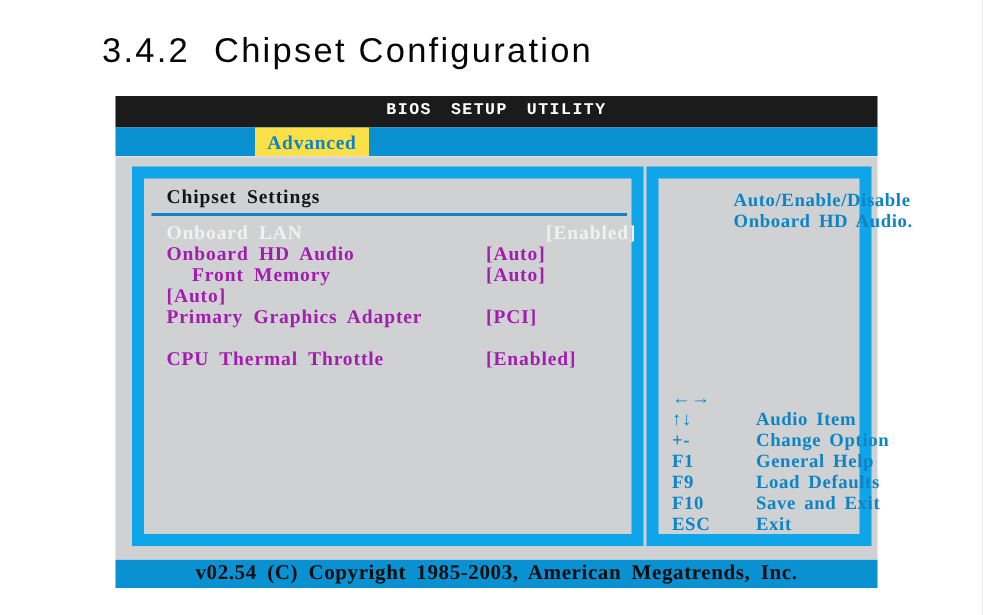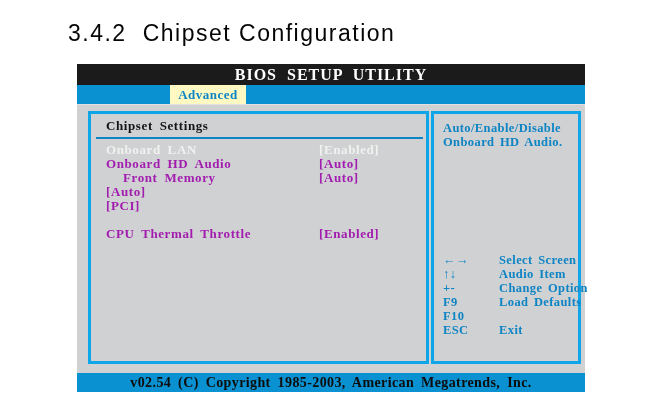--- a/index.html
+++ b/index.html
@@ -13,49 +13,49 @@
     font-family:"Liberation Sans",sans-serif;font-weight:normal;
     font-size:23px;color:#050505;letter-spacing:1.5px;white-space:nowrap;
   }
   .page-heading .sec-num{margin-right:16px;}
 
   
   .bios{position:absolute;left:77px;top:64px;width:508px;height:328px;}
 
   .bios-header{
     height:21px;background:#1b1b1b;color:#ffffff;text-align:center;
-    font-size:16px;font-weight:bold;line-height:21px;
-    letter-spacing:1px;word-spacing:5px;
+    font-size:11px;font-weight:bold;line-height:21px;
+    letter-spacing:1px;word-spacing:5px;font-family:Liberation Mono, monospace;
   }
   .bios-menubar{height:19px;background:#0991d1;position:relative;}
   .tab{
     position:absolute;left:93px;top:0;width:76px;height:19px;
-    background:#fef9c3;color:#0d84c4;text-align:center;line-height:19px;
+    background:#fde047;color:#0d84c4;text-align:center;line-height:19px;
     font-size:13px;font-weight:bold;letter-spacing:0.5px;
   }
 
   .bios-body{height:269px;background:#d0d1d3;position:relative;border-top:1px solid #e0e0e0;box-sizing:border-box;}
-  .panel{position:absolute;top:6px;height:253px;border:3px solid #0ea5e9;box-sizing:border-box;background:#d0d1d3;}
+  .panel{position:absolute;top:6px;height:253px;border:8px solid #0ea5e9;box-sizing:border-box;background:#d0d1d3;}
   .panel.left{left:11px;width:341px;}
-  .panel.right{left:354px;width:150px;}
+  .panel.right{left:354px;width:150px;padding-left:41px;}
 
   .panel-heading{
     margin:4px 0 0 15px;font-size:13px;font-weight:bold;color:#141414;
     letter-spacing:0.6px;word-spacing:3px;line-height:15px;
   }
   .rule{height:2px;background:#0d84c4;margin:4px 3px 4px 5px;}
 
   .item-row{
     display:flex;padding-left:15px;height:14px;line-height:14px;
     font-size:13px;font-weight:bold;color:#a21caf;
     letter-spacing:0.6px;word-spacing:3px;white-space:nowrap;
   }
   .item-row .label{width:213px;flex:0 0 213px;}
   .item-row.indent .label{text-indent:17px;}
-  .item-row.selected{color:#f1f1ef;}
+  .item-row.selected{color:#f1f1ef;gap:40px;}
   .row-gap{height:14px;}
 
   .help-text{
     margin:7px 0 0 9px;color:#0d84c4;font-size:12.5px;font-weight:bold;
     line-height:14px;letter-spacing:0.4px;word-spacing:2px;white-space:nowrap;
   }
 
   .legend{position:absolute;top:139px;left:7px;right:2px;}
   .legend-row{
     display:flex;height:14px;line-height:14px;color:#0d84c4;
@@ -99,54 +99,59 @@
         <span class="value">[Auto]</span>
       </div>
       <div class="item-row indent">
         <span class="label">Front Memory</span>
         <span class="value">[Auto]</span>
       </div>
       <div class="item-row">
         <span class="value">[Auto]</span>
       </div>
       <div class="item-row">
+        <span class="label">Primary Graphics Adapter</span>
         <span class="value">[PCI]</span>
       </div>
       <div class="row-gap"></div>
       <div class="item-row">
         <span class="label">CPU Thermal Throttle</span>
         <span class="value">[Enabled]</span>
       </div>
     </div>
 
     <div class="panel right">
       <div class="help-text">
         <div>Auto/Enable/Disable</div>
         <div>Onboard HD Audio.</div>
       </div>
 
       <div class="legend">
         <div class="legend-row">
           <span class="key">←→</span>
-          <span class="action">Select Screen</span>
         </div>
         <div class="legend-row">
           <span class="key">↑↓</span>
           <span class="action">Audio Item</span>
         </div>
         <div class="legend-row">
           <span class="key">+-</span>
           <span class="action">Change Option</span>
         </div>
         <div class="legend-row">
+          <span class="key">F1</span>
+          <span class="action">General Help</span>
+        </div>
+        <div class="legend-row">
           <span class="key">F9</span>
           <span class="action">Load Defaults</span>
         </div>
         <div class="legend-row">
           <span class="key">F10</span>
+          <span class="action">Save and Exit</span>
         </div>
         <div class="legend-row">
           <span class="key">ESC</span>
           <span class="action">Exit</span>
         </div>
       </div>
     </div>
 
   </div>
 

